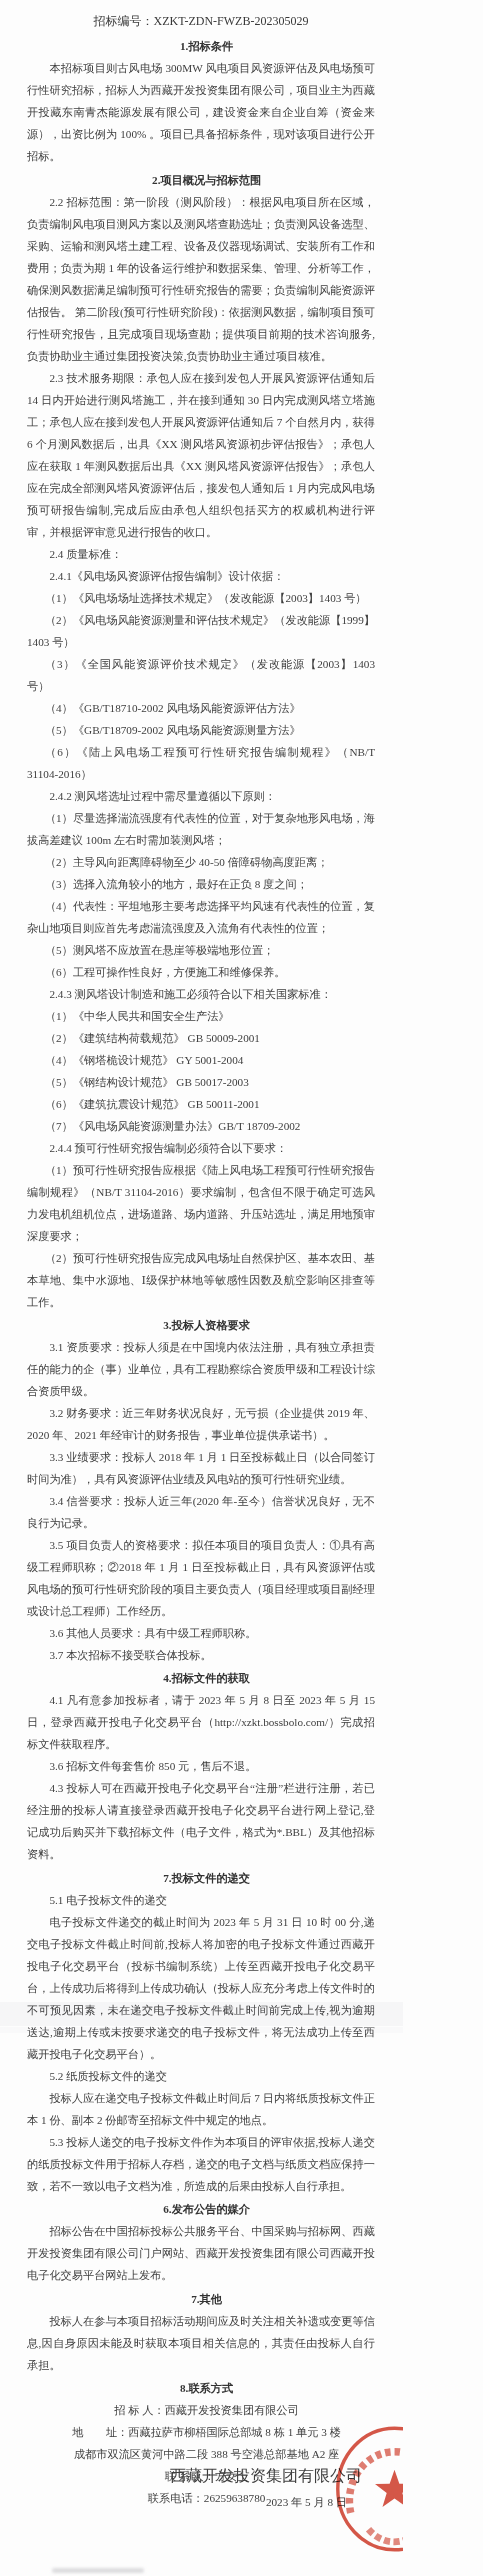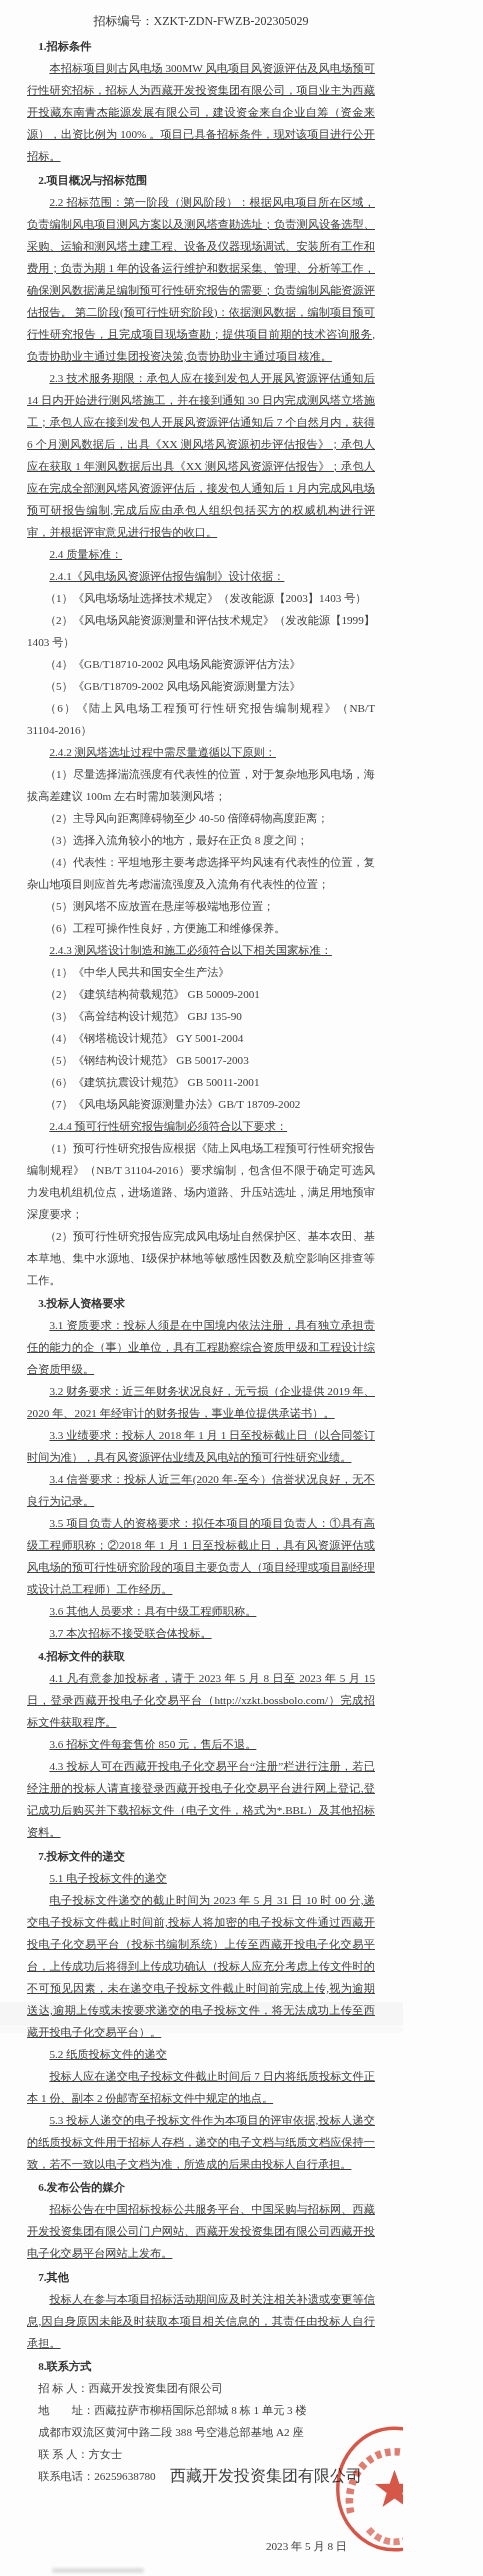--- a/index.html
+++ b/index.html
@@ -7,27 +7,27 @@
     position:relative;
     width:403px;height:2576px;
     box-sizing:border-box;
     padding:8.4px 28px 0 27px;
     overflow:hidden;
     background:#fdfdfd;
     font-family:"Liberation Serif","DejaVu Serif",serif;
     font-size:11.2px;line-height:22px;color:#3e3e3e;
   }
   .title{text-align:center;font-size:12px;margin:1.4px 0 3.5px;color:#383838;}
-  .blk{margin:0;}
+  .blk{margin:0;text-align:center;}
   .h{font-weight:bold;text-indent:1em;color:#333;margin-top:1.4px;}
-  .p{text-indent:2em;text-align:justify;text-decoration:underline;}
+  .p{text-indent:2em;text-align:justify;}
   .i{text-indent:1.6em;text-align:justify;}
   .c{text-indent:1em;}
   .sig-company{position:absolute;top:2465px;right:41px;font-size:16px;white-space:nowrap;}
-  .sig-date{position:absolute;top:2491px;right:56px;white-space:nowrap;margin-top:44px;}
+  .sig-date{position:absolute;top:2491px;right:56px;white-space:nowrap;}
   .seal{position:absolute;left:333px;top:2423px;width:123px;height:132px;opacity:.85;mix-blend-mode:multiply;}
   .band1{position:absolute;left:0;top:2002px;width:483px;height:24px;background:rgba(70,70,95,.035);}
   .band2{position:absolute;left:0;top:2027px;width:483px;height:6.3px;background:rgba(70,70,95,.02);}
   .smudge{position:absolute;left:52px;top:2568px;width:92px;height:4.9px;background:rgba(110,110,120,.22);filter:blur(1.4px);border-radius:2.1px;}
 </style>
 </head>
 <body>
 
 <div class="doc">
   <div class="title">招标编号：XZKT-ZDN-FWZB-202305029</div>
@@ -35,34 +35,34 @@
   <div id="doc-body">
       <div class="blk h">1.招标条件</div>
       <div class="blk p">本招标项目则古风电场 300MW 风电项目风资源评估及风电场预可行性研究招标，招标人为西藏开发投资集团有限公司，项目业主为西藏开投藏东南青杰能源发展有限公司，建设资金来自企业自筹（资金来源），出资比例为 100% 。项目已具备招标条件，现对该项目进行公开招标。</div>
       <div class="blk h">2.项目概况与招标范围</div>
       <div class="blk p">2.2 招标范围：第一阶段（测风阶段）：根据风电项目所在区域，负责编制风电项目测风方案以及测风塔查勘选址；负责测风设备选型、采购、运输和测风塔土建工程、设备及仪器现场调试、安装所有工作和费用；负责为期 1 年的设备运行维护和数据采集、管理、分析等工作，确保测风数据满足编制预可行性研究报告的需要；负责编制风能资源评估报告。 第二阶段(预可行性研究阶段)：依据测风数据，编制项目预可行性研究报告，且完成项目现场查勘；提供项目前期的技术咨询服务,负责协助业主通过集团投资决策,负责协助业主通过项目核准。</div>
       <div class="blk p">2.3 技术服务期限：承包人应在接到发包人开展风资源评估通知后 14 日内开始进行测风塔施工，并在接到通知 30 日内完成测风塔立塔施工；承包人应在接到发包人开展风资源评估通知后 7 个自然月内，获得 6 个月测风数据后，出具《XX 测风塔风资源初步评估报告》；承包人应在获取 1 年测风数据后出具《XX 测风塔风资源评估报告》；承包人应在完成全部测风塔风资源评估后，接发包人通知后 1 月内完成风电场预可研报告编制,完成后应由承包人组织包括买方的权威机构进行评审，并根据评审意见进行报告的收口。</div>
       <div class="blk p">2.4 质量标准：</div>
       <div class="blk p">2.4.1《风电场风资源评估报告编制》设计依据：</div>
       <div class="blk i">（1）《风电场场址选择技术规定》（发改能源【2003】1403 号）</div>
       <div class="blk i">（2）《风电场风能资源测量和评估技术规定》（发改能源【1999】1403 号）</div>
+      <div class="blk i">（3）《全国风能资源评价技术规定》（发改能源【2003】1403 号）</div>
       <div class="blk i">（4）《GB/T18710-2002 风电场风能资源评估方法》</div>
       <div class="blk i">（5）《GB/T18709-2002 风电场风能资源测量方法》</div>
       <div class="blk i">（6）《陆上风电场工程预可行性研究报告编制规程》（NB/T 31104-2016）</div>
       <div class="blk p">2.4.2 测风塔选址过程中需尽量遵循以下原则：</div>
       <div class="blk i">（1）尽量选择湍流强度有代表性的位置，对于复杂地形风电场，海拔高差建议 100m 左右时需加装测风塔；</div>
       <div class="blk i">（2）主导风向距离障碍物至少 40-50 倍障碍物高度距离；</div>
       <div class="blk i">（3）选择入流角较小的地方，最好在正负 8 度之间；</div>
       <div class="blk i">（4）代表性：平坦地形主要考虑选择平均风速有代表性的位置，复杂山地项目则应首先考虑湍流强度及入流角有代表性的位置；</div>
       <div class="blk i">（5）测风塔不应放置在悬崖等极端地形位置；</div>
       <div class="blk i">（6）工程可操作性良好，方便施工和维修保养。</div>
       <div class="blk p">2.4.3 测风塔设计制造和施工必须符合以下相关国家标准：</div>
       <div class="blk i">（1）《中华人民共和国安全生产法》</div>
       <div class="blk i">（2）《建筑结构荷载规范》  GB 50009-2001</div>
-      <div class="blk i">（3）《高耸结构设计规范》  GBJ 135-90</div>
       <div class="blk i">（4）《钢塔桅设计规范》   GY 5001-2004</div>
       <div class="blk i">（5）《钢结构设计规范》   GB 50017-2003</div>
       <div class="blk i">（6）《建筑抗震设计规范》  GB 50011-2001</div>
       <div class="blk i">（7）《风电场风能资源测量办法》GB/T 18709-2002</div>
       <div class="blk p">2.4.4 预可行性研究报告编制必须符合以下要求：</div>
       <div class="blk i">（1）预可行性研究报告应根据《陆上风电场工程预可行性研究报告编制规程》（NB/T 31104-2016）要求编制，包含但不限于确定可选风力发电机组机位点，进场道路、场内道路、升压站选址，满足用地预审深度要求；</div>
       <div class="blk i">（2）预可行性研究报告应完成风电场址自然保护区、基本农田、基本草地、集中水源地、Ⅰ级保护林地等敏感性因数及航空影响区排查等工作。</div>
       <div class="blk h">3.投标人资格要求</div>
       <div class="blk p">3.1 资质要求：投标人须是在中国境内依法注册，具有独立承担责任的能力的企（事）业单位，具有工程勘察综合资质甲级和工程设计综合资质甲级。</div>
       <div class="blk p">3.2 财务要求：近三年财务状况良好，无亏损（企业提供 2019 年、2020 年、2021 年经审计的财务报告，事业单位提供承诺书）。</div>

